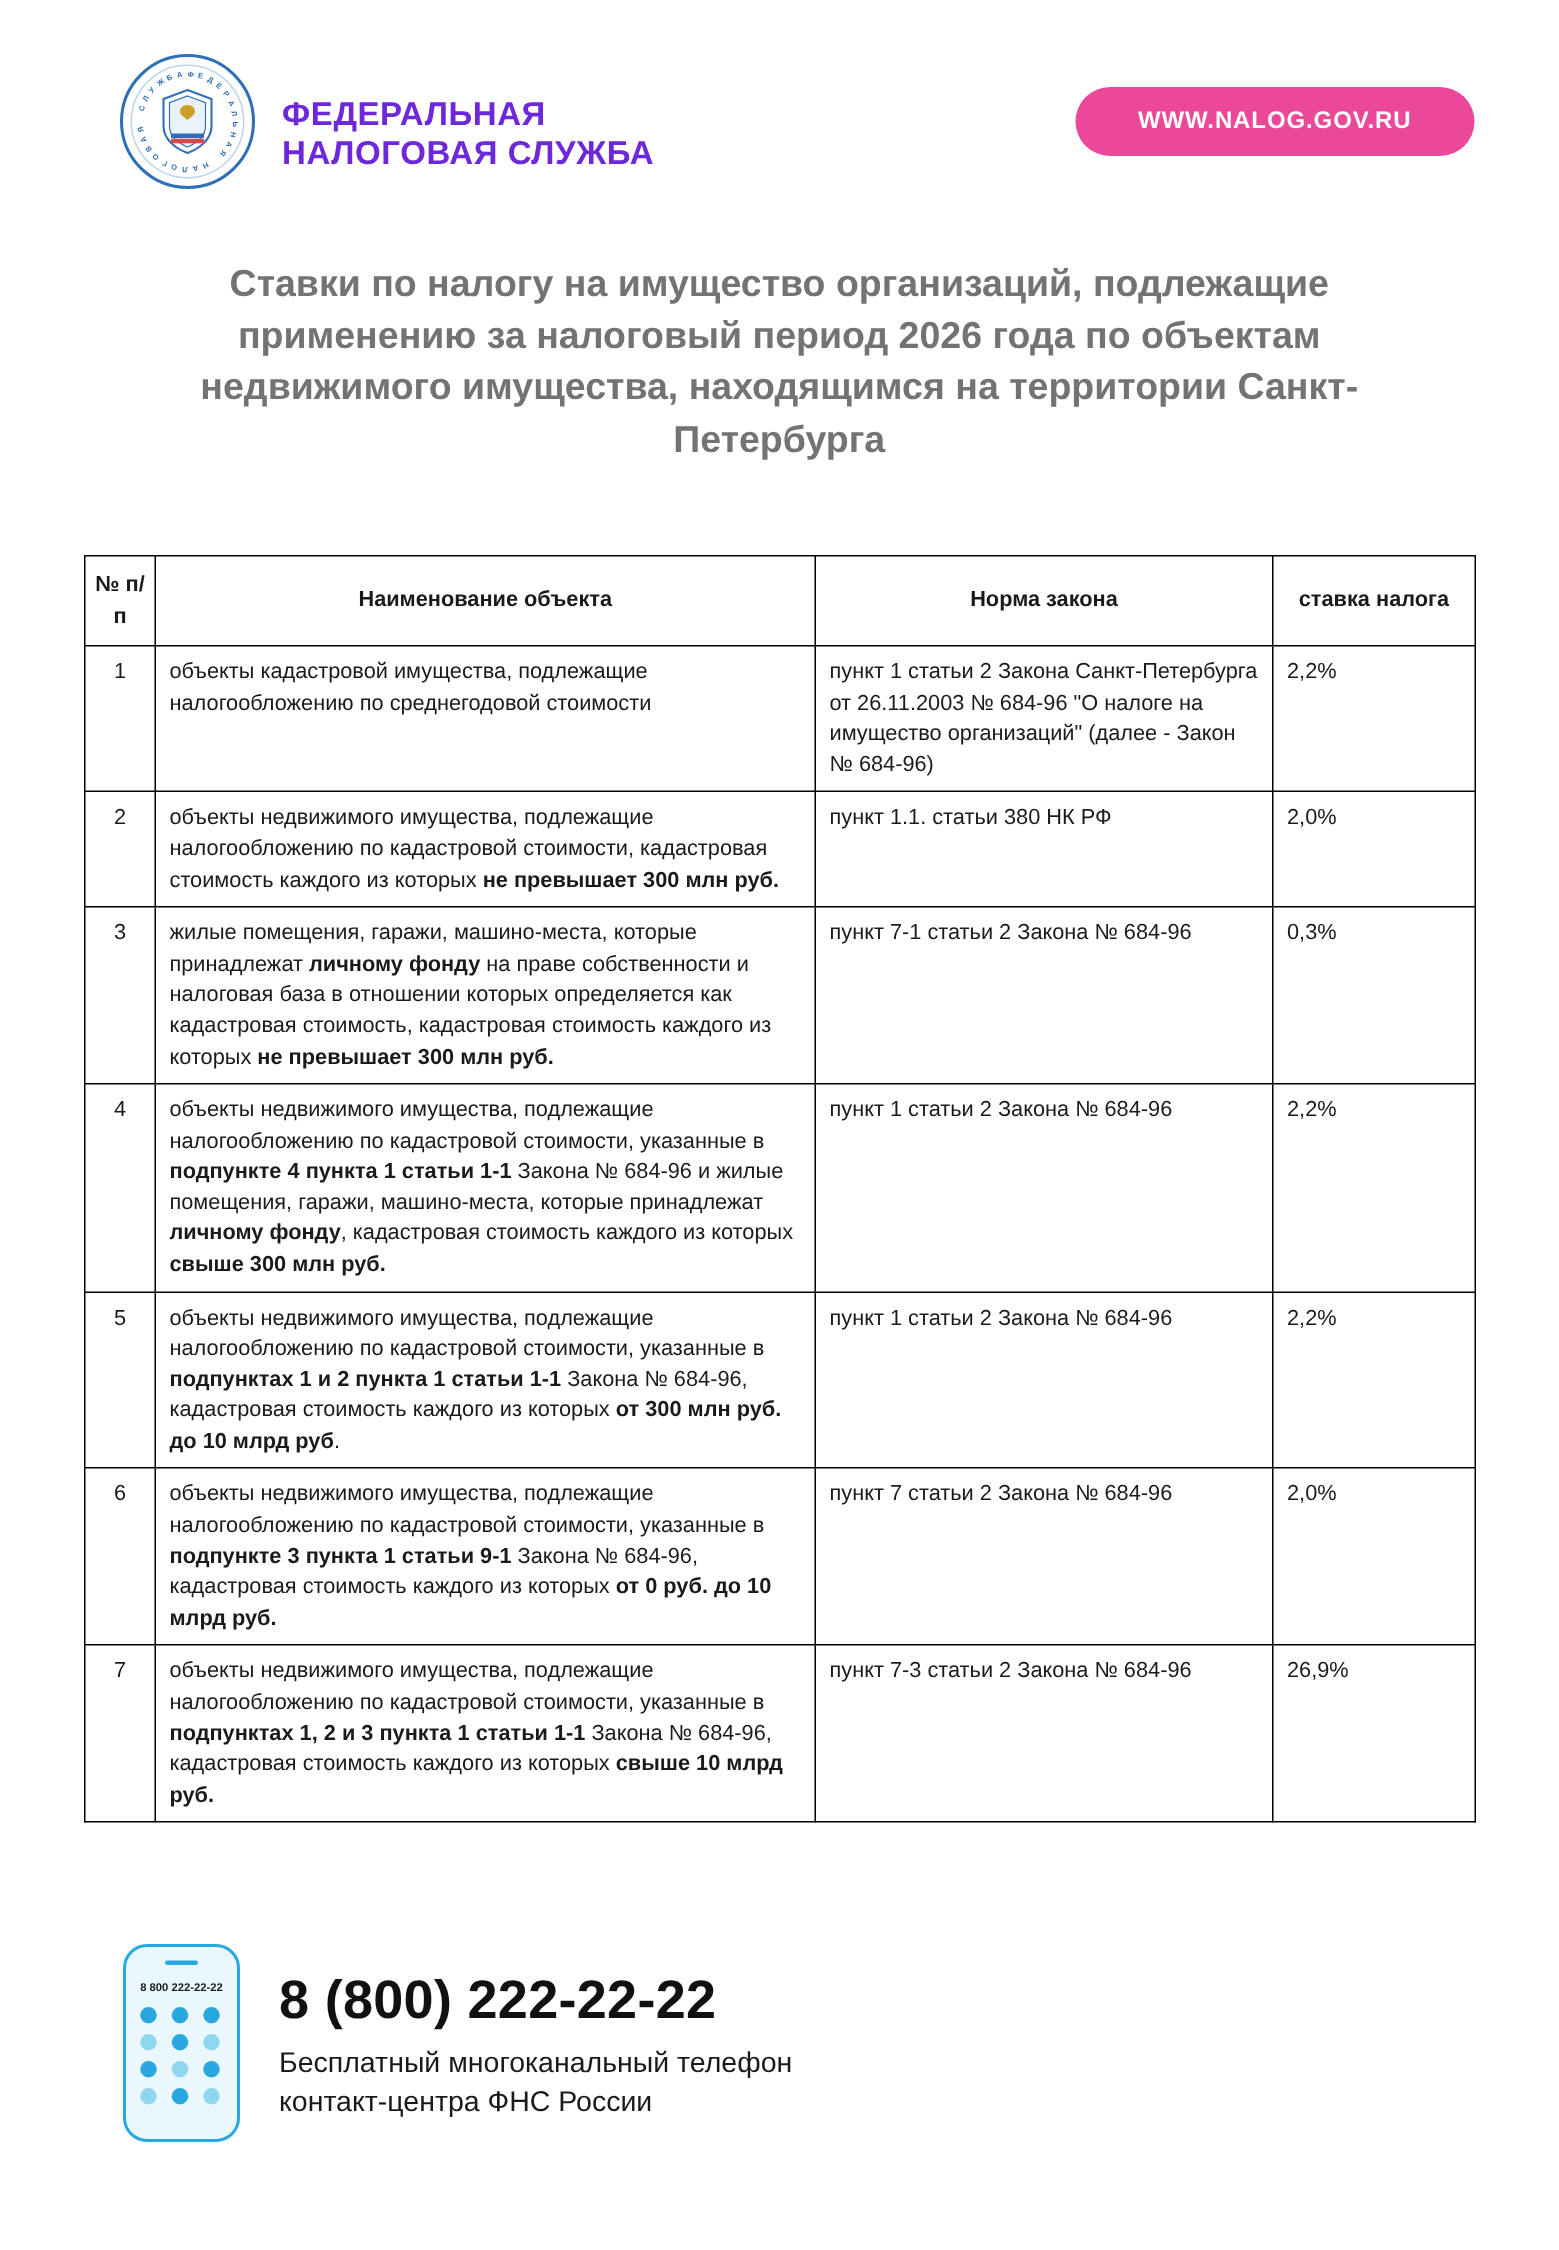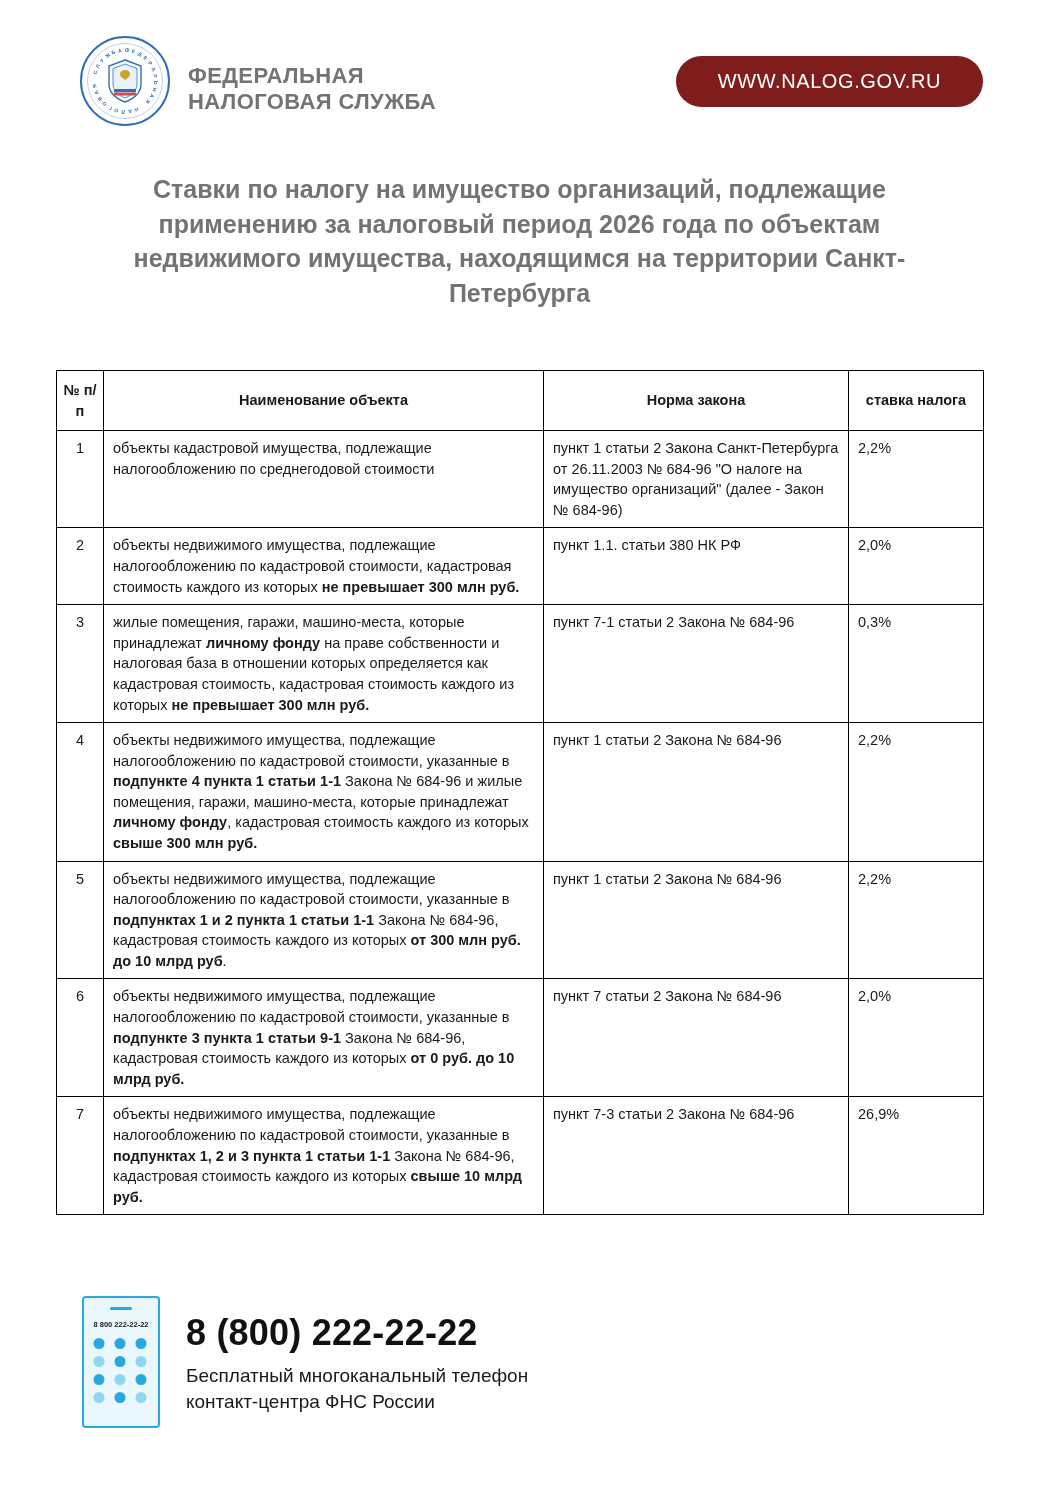--- a/index.html
+++ b/index.html
@@ -64,36 +64,36 @@
   .ring-label span {
     position: absolute;
     left: 50%;
     top: 50%;
     transform-origin: 0 0;
     white-space: pre;
   }
   .brand-title {
     font-size: 22px;
     font-weight: bold;
-    color: #737373;
+    color: #6d28d9;
     line-height: 1.2;
     letter-spacing: .4px;
     text-transform: uppercase;
     margin-top: 16px;
   }
   .brand-title .l2 { display: block; }
 
   .site-pill {
-    background: #7f1d1d;
+    background: #ec4899;
     color: #ffffff;
     border-radius: 30px;
     padding: 14px 42px;
-    font-size: 20px;
+    font-size: 16px;
     letter-spacing: .6px;
-    font-weight: normal;
+    font-weight: bold;
     white-space: nowrap;
   }
 
   
   .doc-title {
     margin: 62px 95px 0 95px;
     text-align: center;
     font-size: 25px;
     font-weight: bold;
     line-height: 1.38;
@@ -150,21 +150,21 @@
     display: flex;
     align-items: center;
     padding-left: 82px;
     box-sizing: border-box;
     gap: 26px;
   }
   .phone-icon {
     width: 74px;
     height: 128px;
     border: 2px solid #29a8e0;
-    border-radius: 4px;
+    border-radius: 16px;
     background: #eaf7fd;
     position: relative;
     flex: 0 0 auto;
   }
   .phone-icon .speaker {
     position: absolute;
     top: 9px;
     left: 50%;
     transform: translateX(-50%);
     width: 22px;

